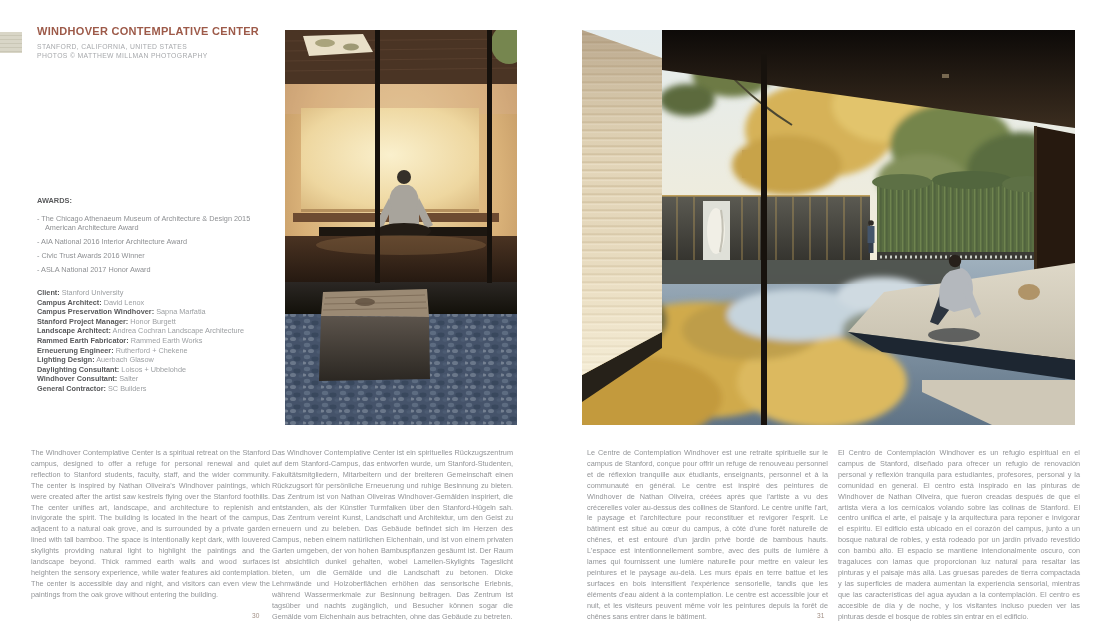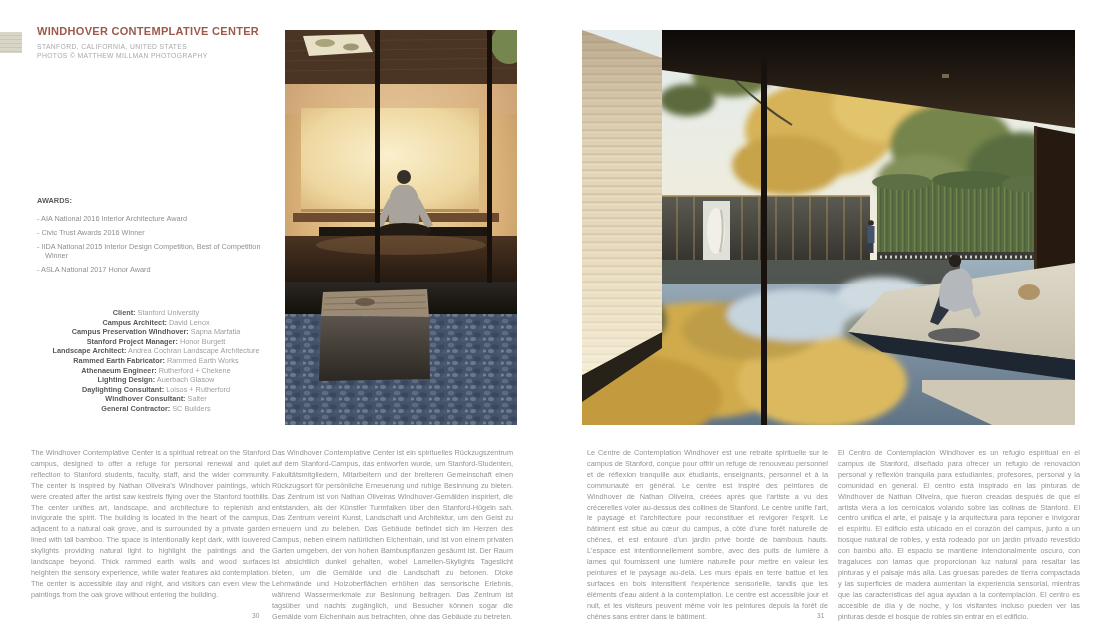--- a/index.html
+++ b/index.html
@@ -12,22 +12,22 @@
   .hdr-title{position:absolute;left:37px;top:25px;font-size:11px;font-weight:bold;
              letter-spacing:.3px;color:var(--title-accent,#9d5a49);}
   .hdr-sub{position:absolute;left:37px;top:42px;font-size:6.8px;letter-spacing:.35px;
            color:#a7a9ac;line-height:9.4px;}
   
   .awards{position:absolute;left:37px;top:196px;width:233px;color:#8e9093;
           font-size:7.3px;line-height:9.6px;}
   .awards-h{margin:0 0 8px 0;color:#5a5b5d;font-weight:bold;font-size:7.4px;}
   .award-item{margin:0 0 4.5px 0;padding-left:8px;text-indent:-8px;}
   
-  .credits{position:absolute;left:37px;top:308px;width:238px;font-size:7.3px;
-           line-height:9.6px;color:#9da0a3;text-align:center;}
+  .credits{position:absolute;left:37px;top:288px;width:238px;font-size:7.3px;
+           line-height:9.6px;color:#9da0a3;}
   .credit-label{font-weight:bold;color:#58595b;}
   
   .photo{position:absolute;top:30px;margin:0;}
   .photo-left{left:285px;width:232px;height:395px;}
   .photo-right{left:582px;width:493px;height:395px;}
   .photo svg{display:block;width:100%;height:100%;}
   
   .bodycol{position:absolute;top:437px;font-size:7.3px;line-height:10.9px;
            color:#939598;text-align:justify;margin-top:11px;}
   .col-en{left:31px;width:239px;}
@@ -48,36 +48,36 @@
     <div class="tab"></div>
 
     <div class="hdr-title">WINDHOVER CONTEMPLATIVE CENTER</div>
     <div class="hdr-sub">
       <div>STANFORD, CALIFORNIA, UNITED STATES</div>
       <div>PHOTOS © MATTHEW MILLMAN PHOTOGRAPHY</div>
     </div>
 
     <div class="awards">
       <div class="awards-h">AWARDS:</div>
+      <div class="award-item">- The Chicago Athenaeum Museum of Architecture &amp; Design 2015 American Architecture Award</div>
       <div class="award-item">- AIA National 2016 Interior Architecture Award</div>
       <div class="award-item">- Civic Trust Awards 2016 Winner</div>
-      <div class="award-item">- IIDA National 2015 Interior Design Competition, Best of Competition Winner</div>
       <div class="award-item">- ASLA National 2017 Honor Award</div>
     </div>
 
     <div class="credits">
       <div><span class="credit-label">Client:</span><span> Stanford University</span></div>
       <div><span class="credit-label">Campus Architect:</span><span> David Lenox</span></div>
       <div><span class="credit-label">Campus Preservation Windhover:</span><span> Sapna Marfatia</span></div>
       <div><span class="credit-label">Stanford Project Manager:</span><span> Honor Burgett</span></div>
       <div><span class="credit-label">Landscape Architect:</span><span> Andrea Cochran Landscape Architecture</span></div>
       <div><span class="credit-label">Rammed Earth Fabricator:</span><span> Rammed Earth Works</span></div>
-      <div><span class="credit-label">Athenaeum Engineer:</span><span> Rutherford + Chekene</span></div>
+      <div><span class="credit-label">Erneuerung Engineer:</span><span> Rutherford + Chekene</span></div>
       <div><span class="credit-label">Lighting Design:</span><span> Auerbach Glasow</span></div>
-      <div><span class="credit-label">Daylighting Consultant:</span><span> Loisos + Rutherford</span></div>
+      <div><span class="credit-label">Daylighting Consultant:</span><span> Loisos + Ubbelohde</span></div>
       <div><span class="credit-label">Windhover Consultant:</span><span> Salter</span></div>
       <div><span class="credit-label">General Contractor:</span><span> SC Builders</span></div>
     </div>
 
     <figure class="photo photo-left">
       <svg viewBox="0 0 232 395" preserveAspectRatio="none">
         <defs>
           <radialGradient id="wallGlow" cx="50%" cy="40%" r="78%">
             <stop offset="0%" stop-color="#f0dca8"></stop>
               <stop offset="55%" stop-color="#d9b178"></stop>

